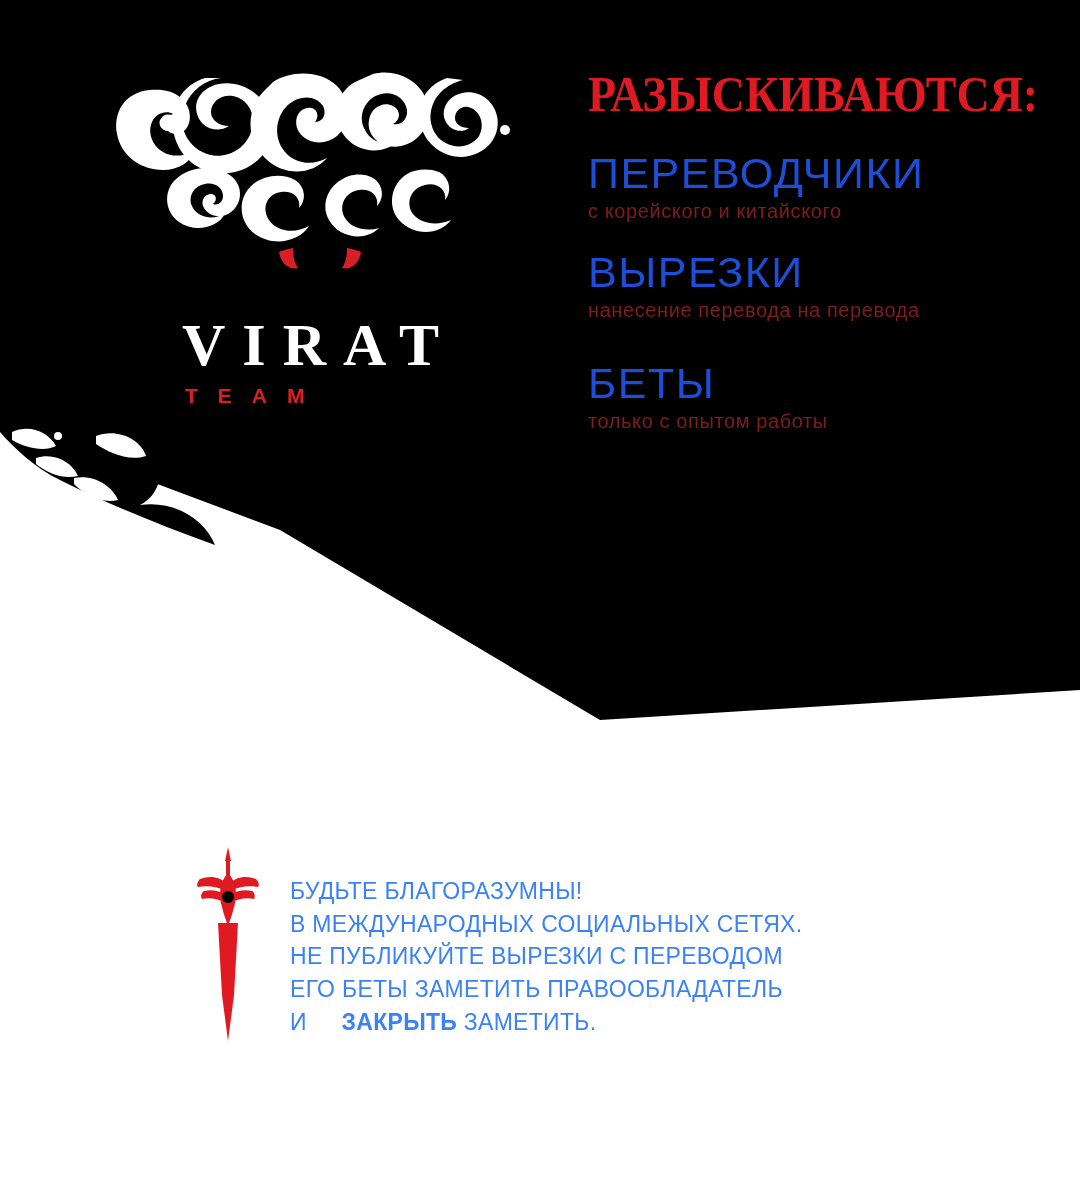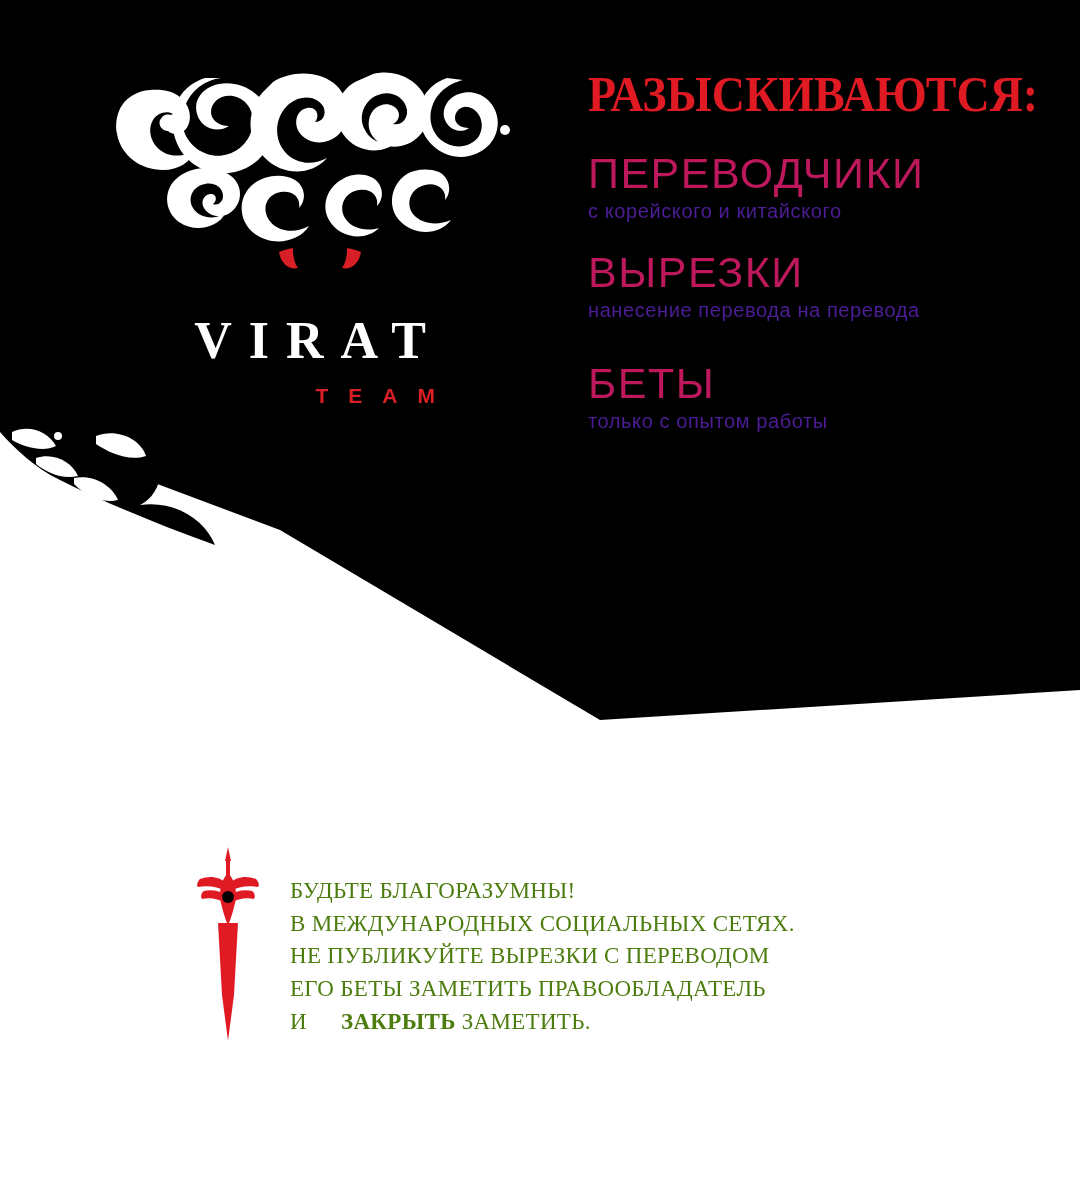--- a/index.html
+++ b/index.html
@@ -47,32 +47,32 @@
     height: 290px;
   }
   .logo-wordmark {
     position: absolute;
     left: 110px;
     top: 285px;
     width: 290px;
     text-align: center;
     color: #ffffff;
     font-family: "Liberation Serif", serif;
-    font-size: 52px;
+    font-size: 60px;
     letter-spacing: 17px;
     font-weight: 700;
     line-height: 1;
     text-indent: 17px;
   }
   .logo-subword {
     position: absolute;
     left: 110px;
     top: 355px;
     width: 290px;
-    text-align: right;
+    text-align: left;
     color: #d81f26;
     font-family: "Liberation Sans", sans-serif;
     font-size: 21px;
     font-weight: 700;
     letter-spacing: 20px;
     text-indent: 20px;
     line-height: 1;
   }
 
   
@@ -92,31 +92,31 @@
     line-height: 1.1;
     white-space: nowrap;
     margin: 0 0 34px 0;
     transform: scaleY(1.12);
     transform-origin: left top;
   }
   .role {
     margin-bottom: 26px;
   }
   .role-name {
-    color: #be185d;
+    color: #1d4ed8;
     font-family: "Liberation Sans", sans-serif;
     font-size: 43px;
     font-weight: 400;
     letter-spacing: 1.5px;
     line-height: 1.05;
     margin: 0 0 3px 0;
     white-space: nowrap;
   }
   .role-desc {
-    color: #4c1d95;
+    color: #7f1d1d;
     font-family: "Liberation Sans", sans-serif;
     font-size: 20px;
     font-weight: 400;
     letter-spacing: 0.6px;
     line-height: 1.25;
     margin: 0;
     max-width: 340px;
   }
   .role.spaced {
     margin-top: 38px;
@@ -132,22 +132,22 @@
     display: flex;
     align-items: flex-start;
   }
   .sword {
     width: 64px;
     height: 200px;
     flex: 0 0 64px;
     margin-right: 30px;
   }
   .warning-text {
-    color: #4d7c0f;
-    font-family: Liberation Serif, serif;
+    color: #3b82f6;
+    font-family: Liberation Sans, sans-serif;
     font-size: 23px;
     font-weight: 400;
     line-height: 1.42;
     letter-spacing: 0.3px;
     padding-top: 30px;
   }
   .warning-text .bold {
     font-weight: 700;
     margin-left: 28px;
   }

